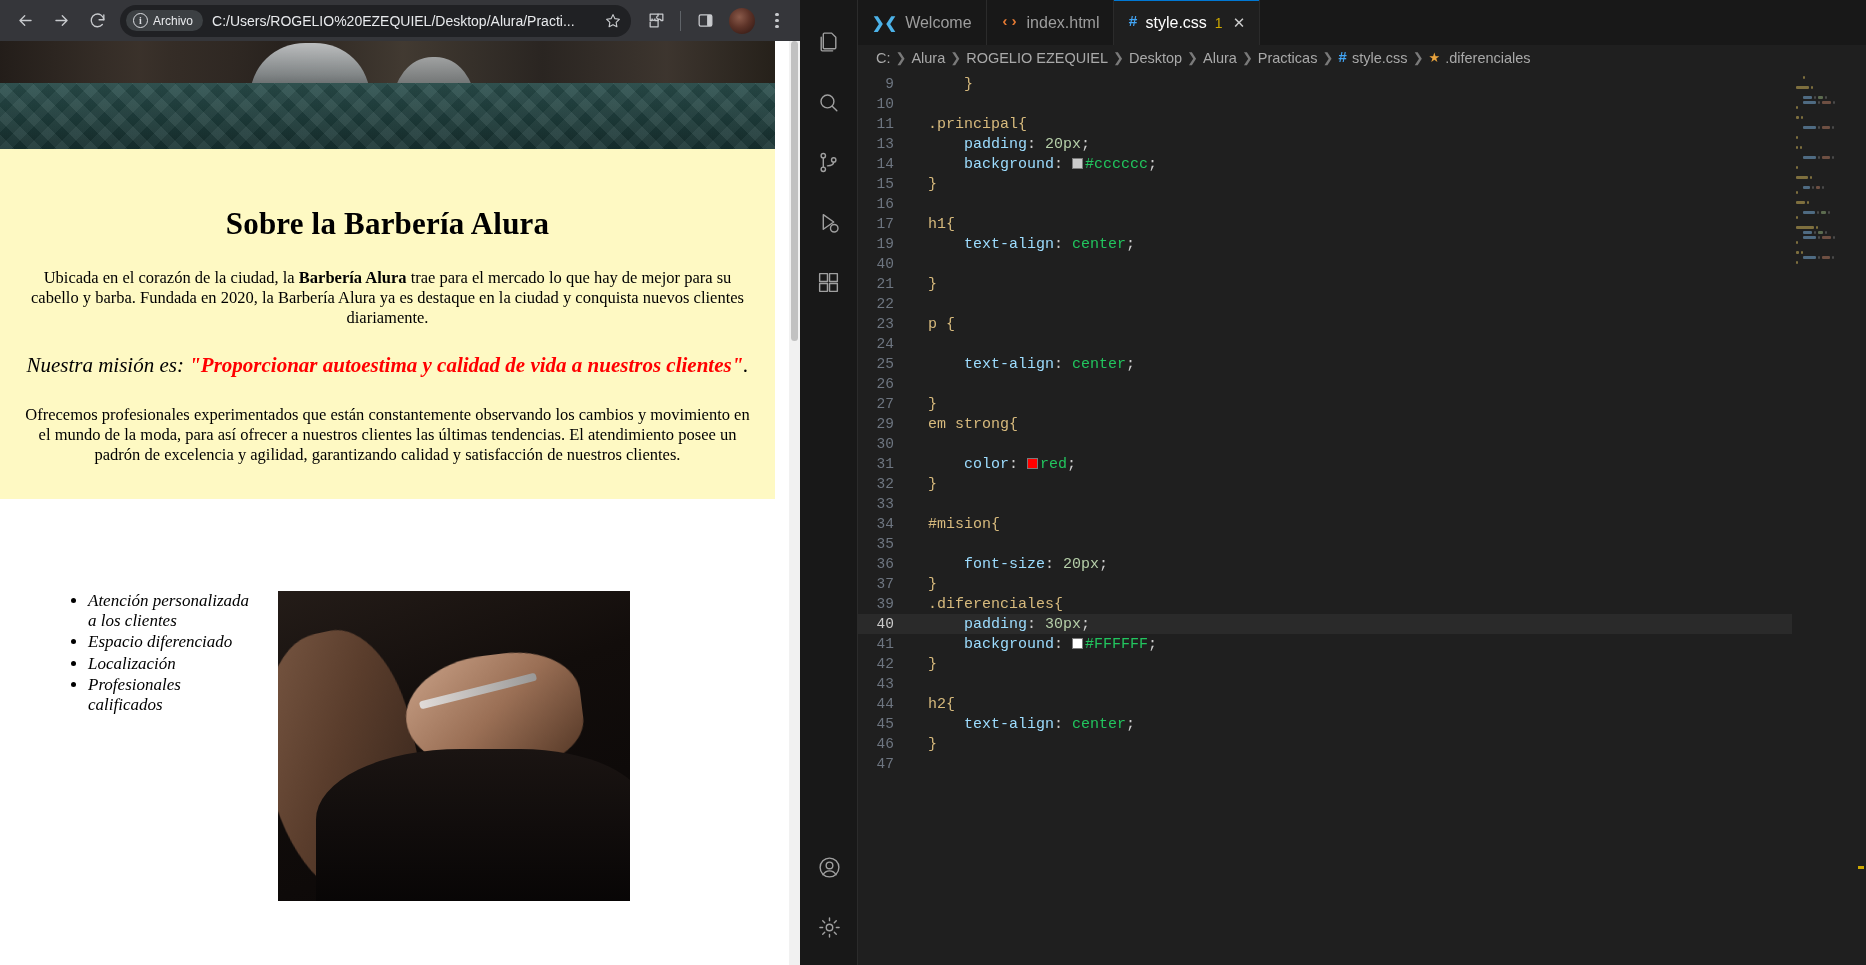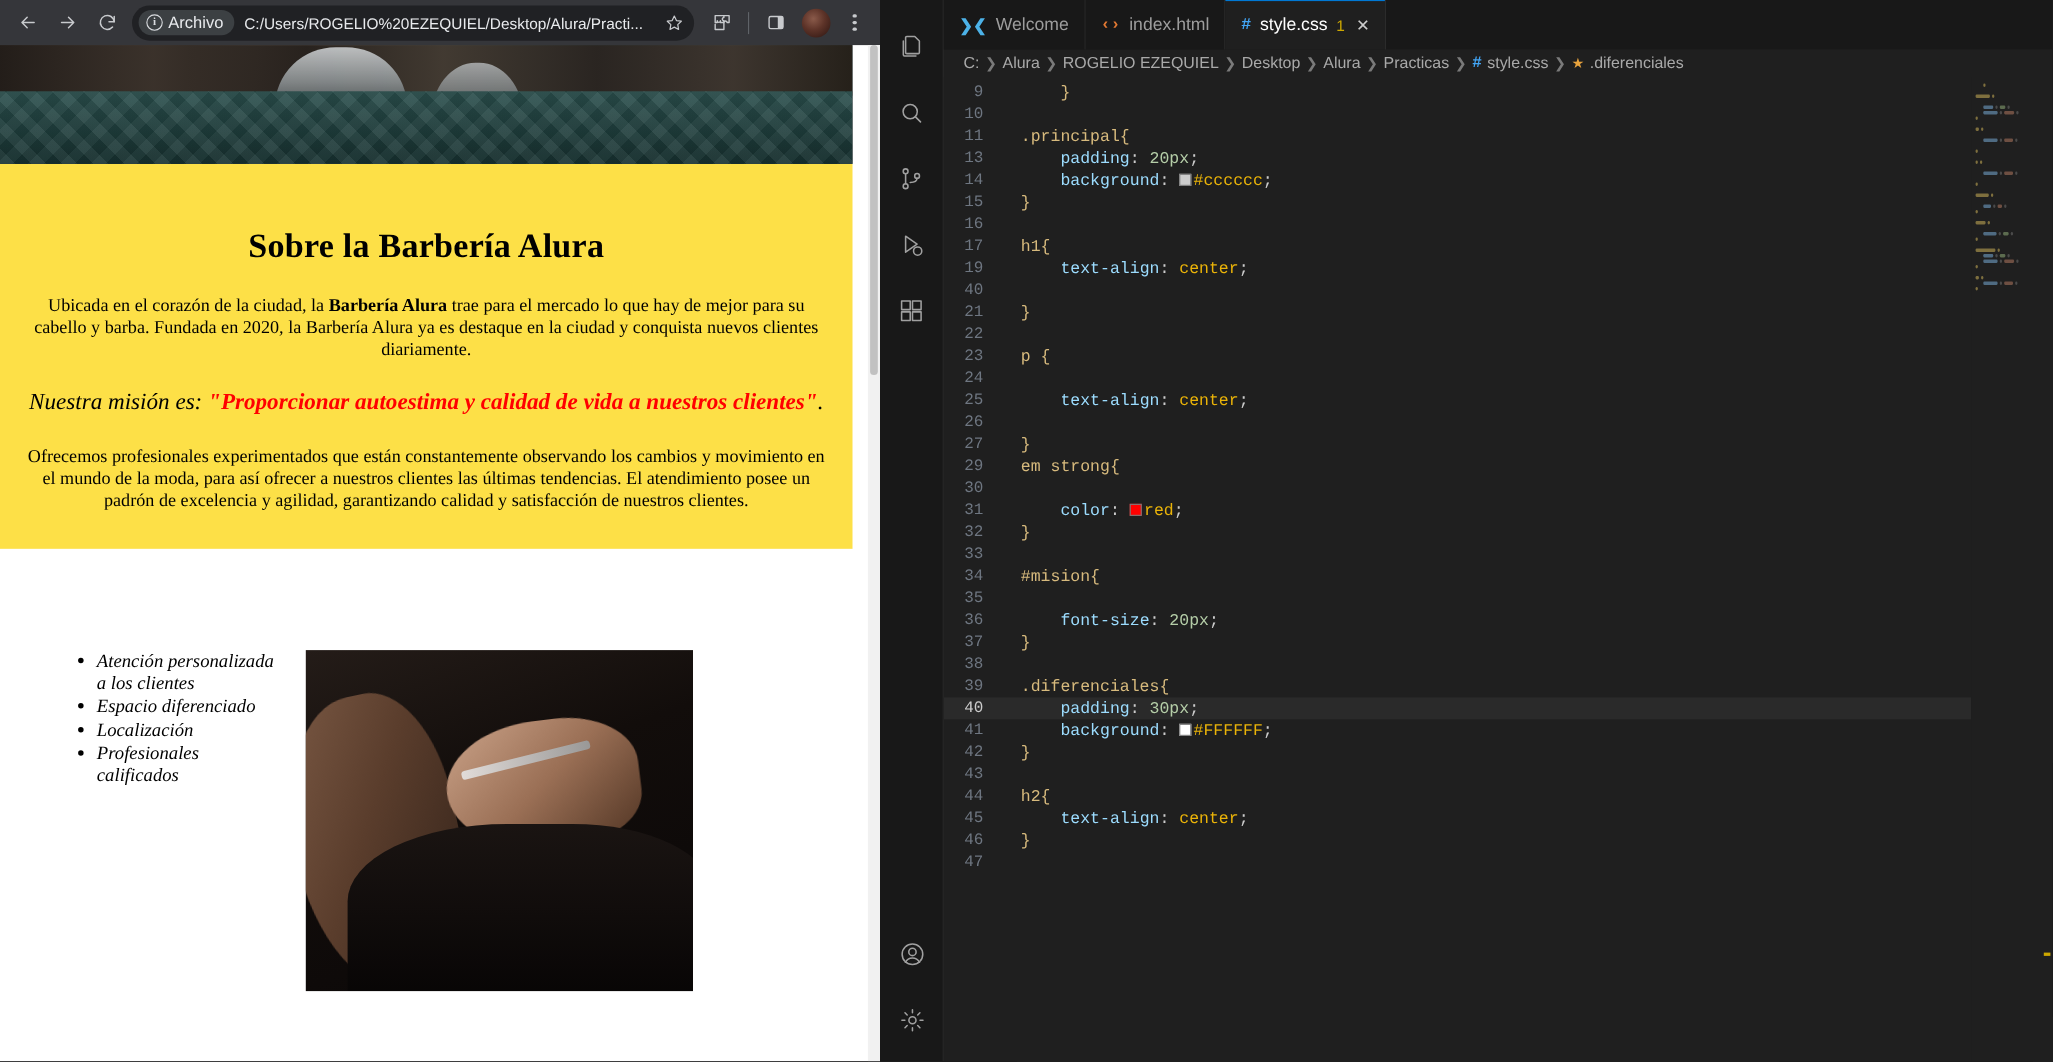--- a/index.html
+++ b/index.html
@@ -26,21 +26,21 @@
     display: flex; align-items: center; padding: 0 4px 0 6px; margin: 0 6px 0 4px;
     min-width: 0; position: relative;
   }
   .omni-chip {
     display: flex; align-items: center; gap: 5px; background: #3c4043;
     border-radius: 14px; padding: 3px 10px 3px 7px; flex: 0 0 auto;
   }
   .omni-chip .info-ico { width: 15px; height: 15px; border: 1.4px solid #dadce0; border-radius: 50%;
     display: flex; align-items: center; justify-content: center; font-size: 10px;
     color: #dadce0; font-weight: bold; font-family: "Liberation Serif", serif; line-height: 1; }
-  .omni-chip-label { font-size: 15px; color: #e8eaed; white-space: nowrap; text-align: center; }
+  .omni-chip-label { font-size: 12px; color: #e8eaed; white-space: nowrap; text-align: center; }
   .omni-url {
     flex: 1 1 auto; font-size: 14px; color: #e8eaed; margin-left: 9px;
     white-space: nowrap; overflow: hidden; text-overflow: ellipsis; min-width: 0;
   }
   .star-btn { flex: 0 0 28px; width: 28px; height: 28px; display: flex; align-items: center; justify-content: center; }
   .star-btn svg { width: 18px; height: 18px; fill: none; stroke: #c8cacd; stroke-width: 1.5; stroke-linejoin: round; }
   .tb-icon { width: 34px; height: 34px; display: flex; align-items: center; justify-content: center; flex: 0 0 34px; }
   .tb-icon svg { width: 19px; height: 19px; fill: none; stroke: #c8cacd; stroke-width: 1.6; stroke-linejoin: round; stroke-linecap: round; }
   .tb-divider { width: 1px; height: 20px; background: #5f6368; margin: 0 5px; flex: 0 0 1px; }
   .avatar { width: 26px; height: 26px; border-radius: 50%; flex: 0 0 26px; margin: 0 5px;
@@ -76,21 +76,21 @@
     opacity: .88; filter: blur(.4px);
   }
   .hero-chair2 {
     position:absolute; left:392px; top:16px; width:84px; height:90px;
     background: linear-gradient(180deg,#b9bdbf 0%, #6e7476 40%, #2a2f31 100%);
     border-radius: 48% 48% 10% 10%/ 56% 56% 8% 8%;
     opacity:.8; filter: blur(.5px);
   }
 
   .principal {
-    background: #fde047; width: 775px; padding: 20px 22px 34px;
+    background: #fef9c3; width: 775px; padding: 20px 22px 34px;
     font-family: "Liberation Serif", serif; color: #000;
   }
   .principal h1 {
     text-align: center; font-size: 31px; font-weight: bold; letter-spacing: .2px;
     margin: 37px 0 0;
   }
   .principal p { text-align: center; font-size: 16.5px; line-height: 1.22; margin-top: 26px; }
   .principal p.mision { font-size: 21px; font-style: italic; margin-top: 25px; }
   .principal p.mision strong { color: #ff0000; font-weight: bold; font-style: italic; }
   .principal p b { font-weight: bold; }
@@ -176,21 +176,21 @@
   .code-wrap { flex: 1 1 auto; position: relative; background: #1f1f1f; overflow: hidden; display: flex; }
   .code-scroll { flex: 1 1 auto; padding-top: 4px; }
   .cline { height: 20px; display: flex; align-items: center; font-family: "Liberation Mono", monospace; font-size: 15px; white-space: pre; }
   .cline.hl { background: #2a2a2a; }
   .cline.hl .lnum { color: #cccccc; }
   .lnum { width: 58px; text-align: right; padding-right: 22px; color: #6e7681; flex: 0 0 58px; font-size: 14.5px; }
   .ctext { padding-left: 12px; position: relative; }
   .tk-sel { color: #d7ba7d; }
   .tk-brace { color: #d7ba7d; }
   .tk-prop { color: #9cdcfe; }
-  .tk-val { color: #eab308; }
+  .tk-val { color: #22c55e; }
   .tk-num { color: #b5cea8; }
   .tk-punct { color: #cccccc; }
   .swatch { display: inline-block; width: 11px; height: 11px; vertical-align: -1px; border: 1px solid #7a7a7a; margin-right: 2px; }
 
   .minimap {
     width: 74px; flex: 0 0 74px; background: #1f1f1f; padding: 6px 8px 0 4px; position: relative;
   }
   .mm-row { height: 3px; margin-bottom: 2px; display: flex; gap: 2px; }
   .mm-row i { display: block; height: 3px; border-radius: 1px; }
   .vscroll { position: absolute; right: 0; top: 0; width: 10px; height: 100%; }
@@ -409,21 +409,20 @@
             <div class="cline"><span class="lnum">27</span><span class="ctext"><span class="tk-brace">}</span></span></div>
             <div class="cline"><span class="lnum">29</span><span class="ctext"><span class="tk-sel">em strong</span><span class="tk-brace">{</span></span></div>
             <div class="cline"><span class="lnum">30</span><span class="ctext"></span></div>
             <div class="cline"><span class="lnum">31</span><span class="ctext"><span class="tk-punct">    </span><span class="tk-prop">color</span><span class="tk-punct">: </span><span class="swatch" style="background: rgb(255, 0, 0);"></span><span class="tk-val">red</span><span class="tk-punct">;</span></span></div>
             <div class="cline"><span class="lnum">32</span><span class="ctext"><span class="tk-brace">}</span></span></div>
             <div class="cline"><span class="lnum">33</span><span class="ctext"></span></div>
             <div class="cline"><span class="lnum">34</span><span class="ctext"><span class="tk-sel">#mision</span><span class="tk-brace">{</span></span></div>
             <div class="cline"><span class="lnum">35</span><span class="ctext"></span></div>
             <div class="cline"><span class="lnum">36</span><span class="ctext"><span class="tk-punct">    </span><span class="tk-prop">font-size</span><span class="tk-punct">: </span><span class="tk-num">20px</span><span class="tk-punct">;</span></span></div>
             <div class="cline"><span class="lnum">37</span><span class="ctext"><span class="tk-brace">}</span></span></div>
-            <div class="cline"><span class="lnum">38</span><span class="ctext"></span></div>
             <div class="cline"><span class="lnum">39</span><span class="ctext"><span class="tk-sel">.diferenciales</span><span class="tk-brace">{</span></span></div>
             <div class="cline hl"><span class="lnum">40</span><span class="ctext"><span class="tk-punct">    </span><span class="tk-prop">padding</span><span class="tk-punct">: </span><span class="tk-num">30px</span><span class="tk-punct">;</span></span></div>
             <div class="cline"><span class="lnum">41</span><span class="ctext"><span class="tk-punct">    </span><span class="tk-prop">background</span><span class="tk-punct">: </span><span class="swatch" style="background: rgb(255, 255, 255);"></span><span class="tk-val">#FFFFFF</span><span class="tk-punct">;</span></span></div>
             <div class="cline"><span class="lnum">42</span><span class="ctext"><span class="tk-brace">}</span></span></div>
             <div class="cline"><span class="lnum">43</span><span class="ctext"></span></div>
             <div class="cline"><span class="lnum">44</span><span class="ctext"><span class="tk-sel">h2</span><span class="tk-brace">{</span></span></div>
             <div class="cline"><span class="lnum">45</span><span class="ctext"><span class="tk-punct">    </span><span class="tk-prop">text-align</span><span class="tk-punct">: </span><span class="tk-val">center</span><span class="tk-punct">;</span></span></div>
             <div class="cline"><span class="lnum">46</span><span class="ctext"><span class="tk-brace">}</span></span></div>
             <div class="cline"><span class="lnum">47</span><span class="ctext"></span></div>
           </div>

